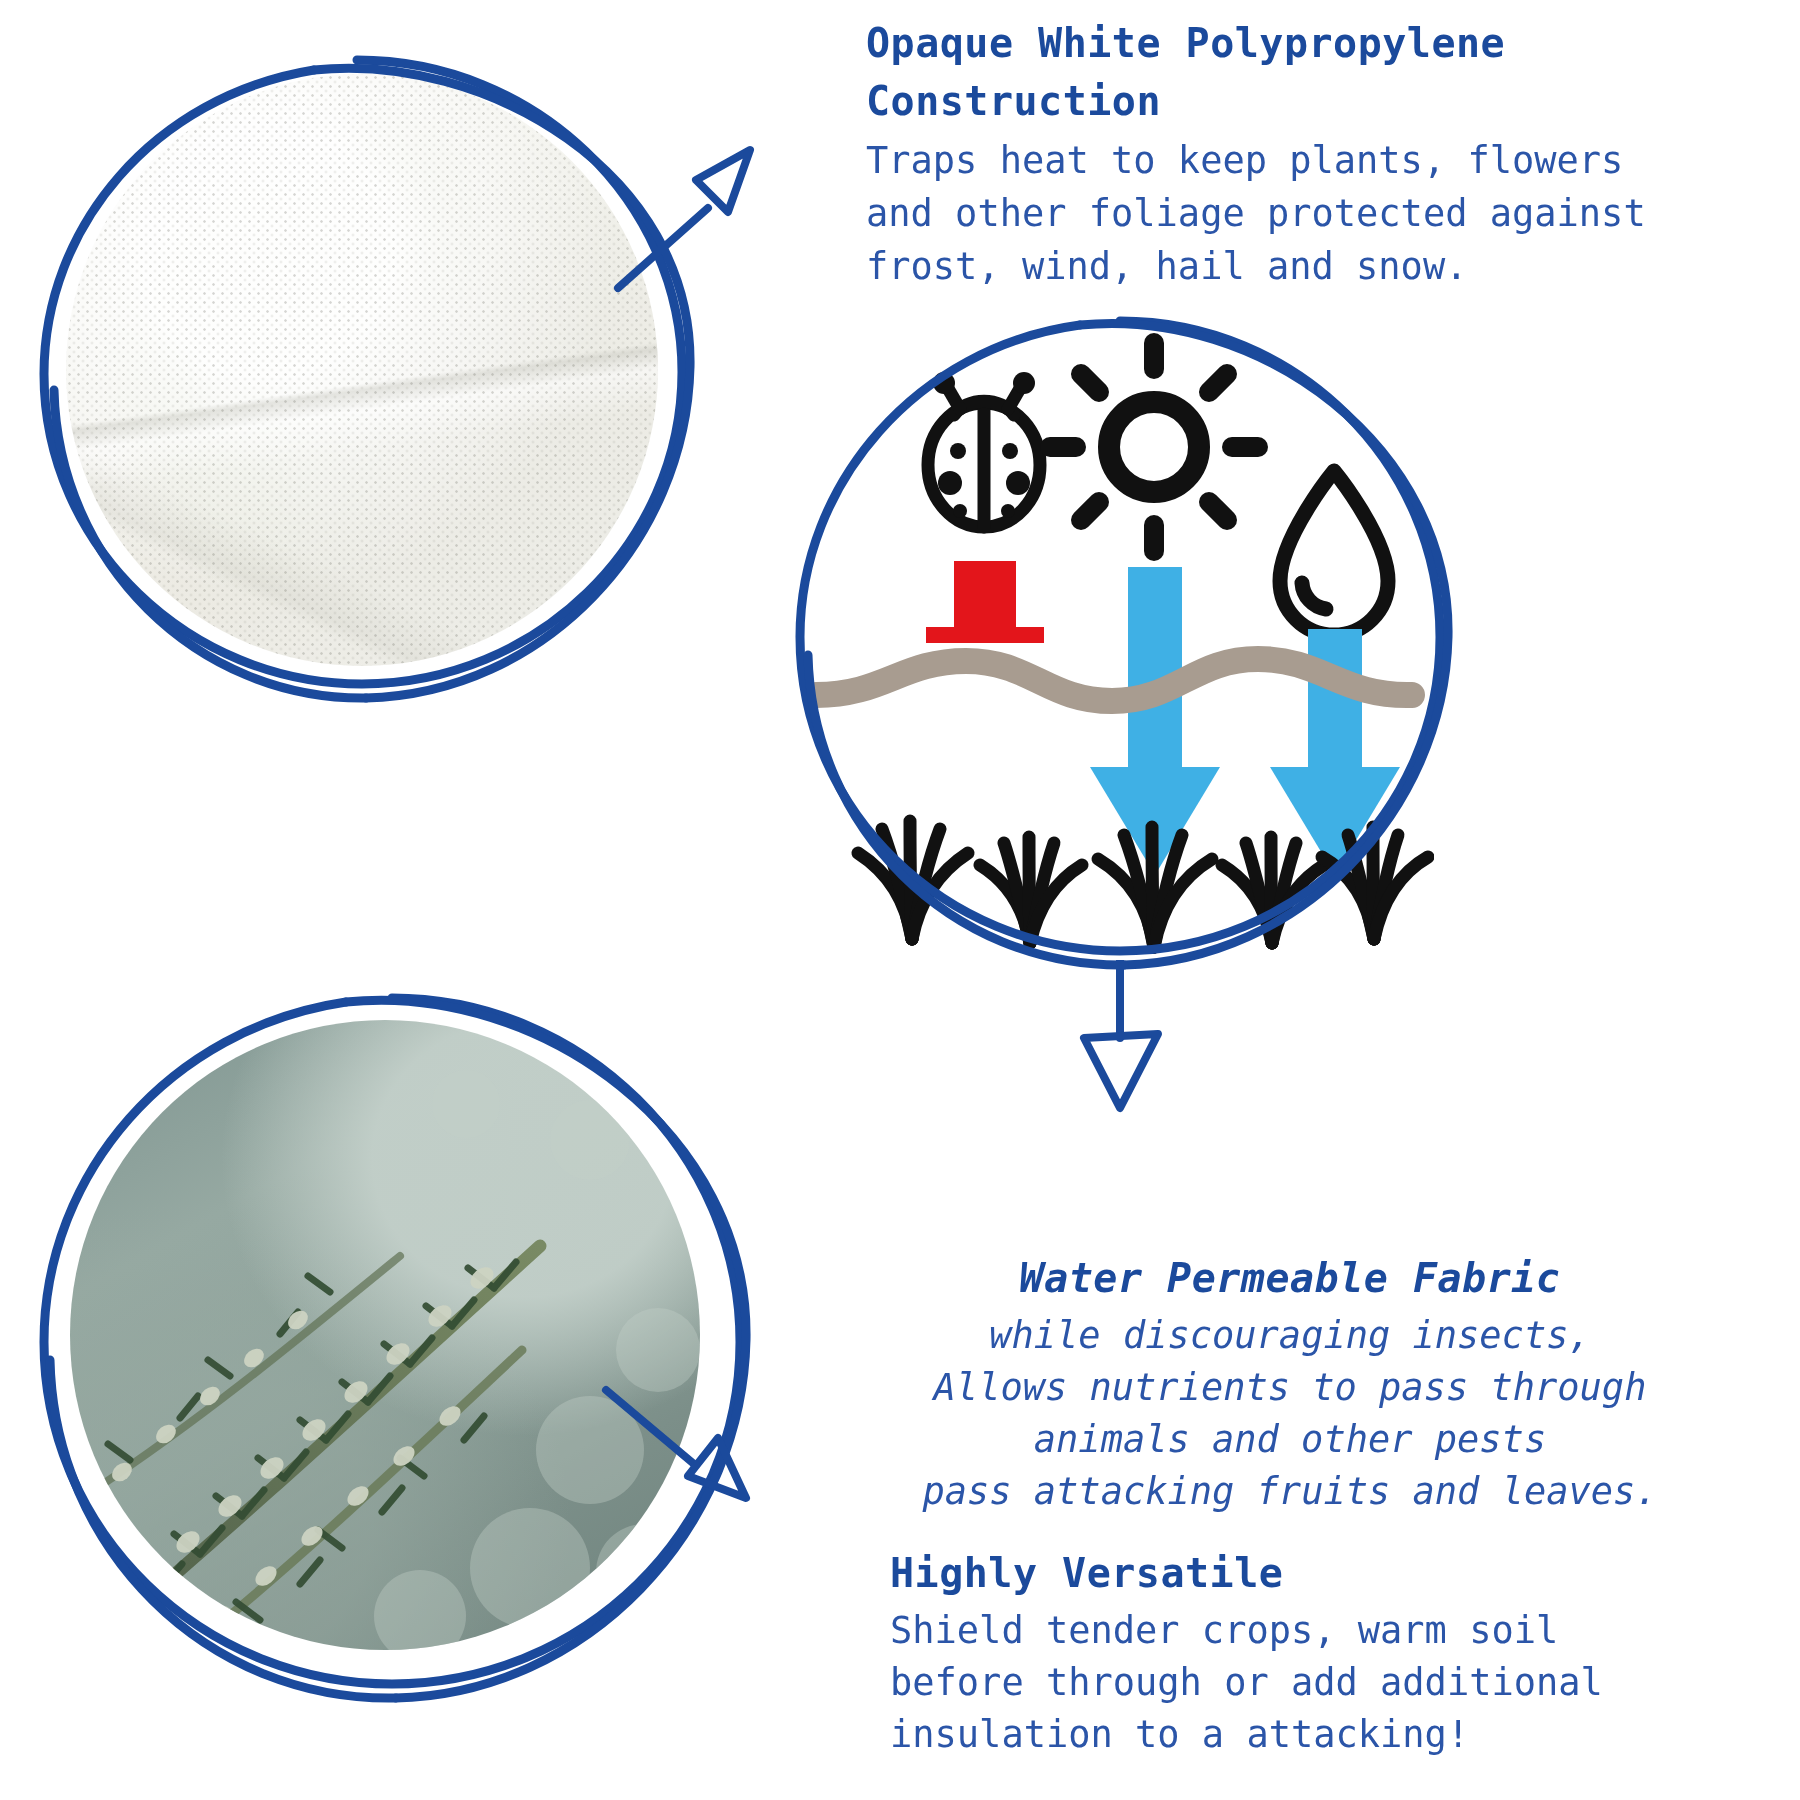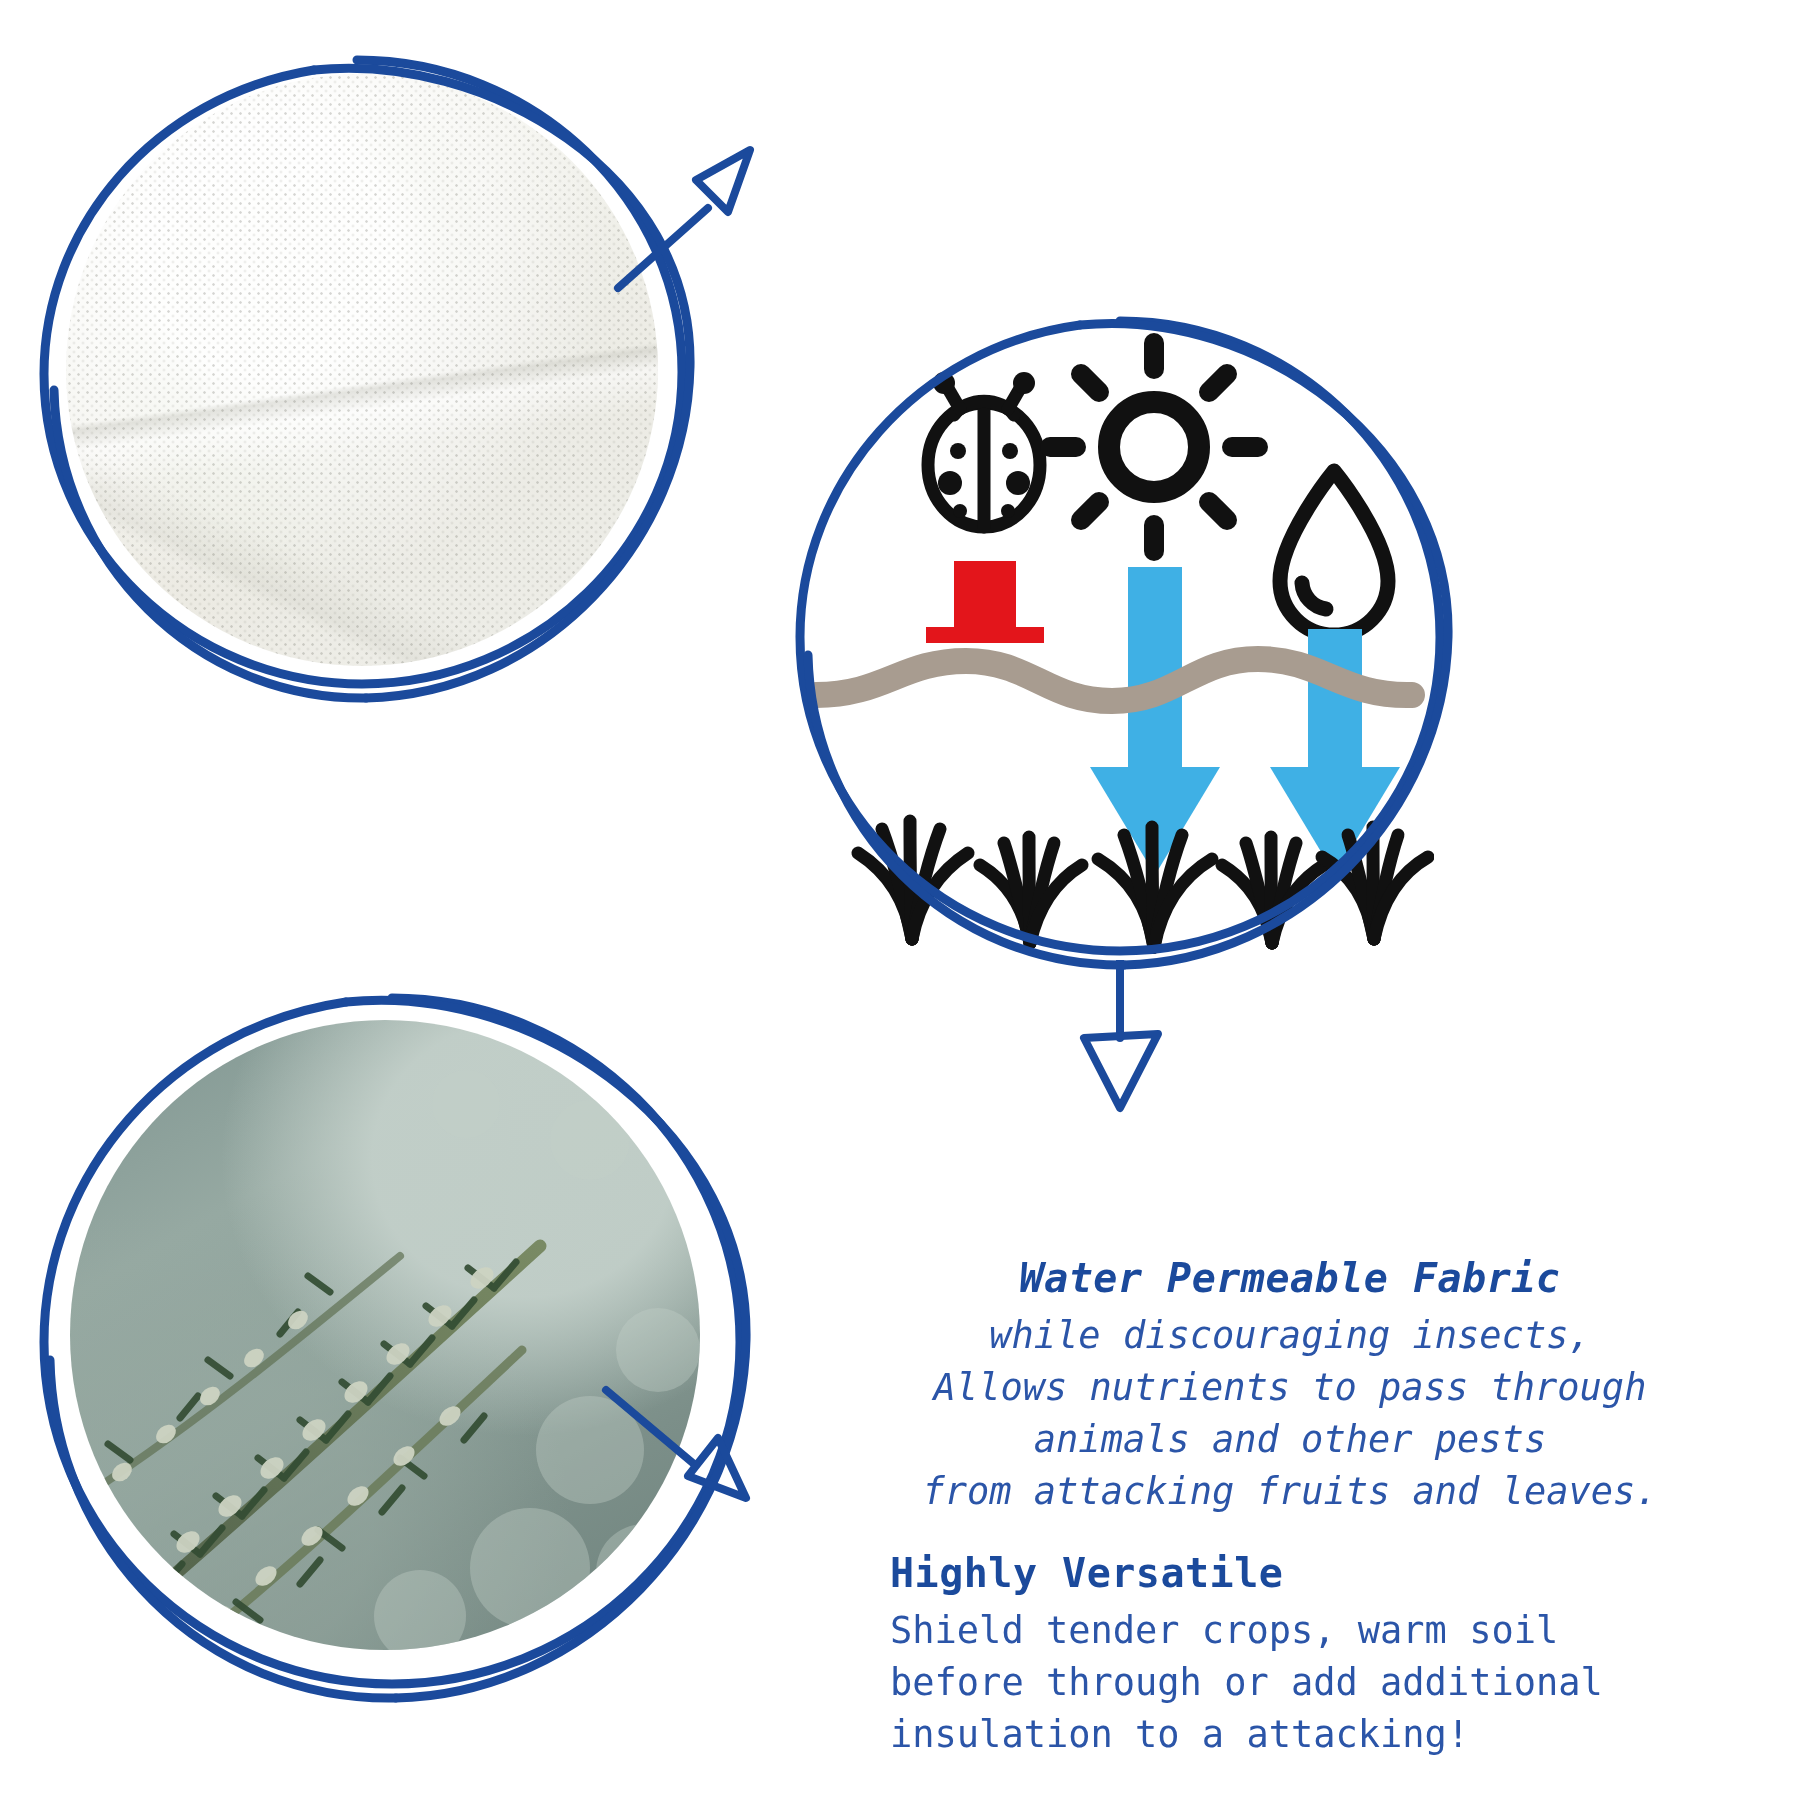--- a/index.html
+++ b/index.html
@@ -107,20 +107,29 @@
     </svg>
   </div>
 
   <svg class="abs" style="left:600px;top:120px;" width="200" height="180" viewBox="0 0 200 180">
     <g fill="none" stroke="#1b4a9c" stroke-width="8" stroke-linecap="round" stroke-linejoin="round">
       <path d="M18 168 L108 88"></path>
       <path d="M150 30 L96 60 L128 92 Z"></path>
     </g>
   </svg>
 
+  <div class="blk" id="blk-opaque">
+    <div class="head nowrap">Opaque White Polypropylene</div>
+    <div class="head nowrap">Construction</div>
+    <div class="body">
+      <div class="nowrap">Traps heat to keep plants, flowers</div>
+      <div class="nowrap">and other foliage protected against</div>
+      <div class="nowrap">frost, wind, hail and snow.</div>
+    </div>
+  </div>
 
   <div class="photo-wrap" style="left:768px;top:285px;width:700px;height:700px;">
 
     <div id="icon-scene" style="left:26px;top:14px;">
       <svg width="640" height="660" viewBox="0 0 640 660">
 
         <g stroke="#111111" fill="none" stroke-width="13" stroke-linecap="round" stroke-linejoin="round">
           <path d="M134 166 a56 62 0 1 0 112 0 a56 62 0 1 0 -112 0"></path>
           <path d="M190 104 L190 228"></path>
           <path d="M160 116 a34 26 0 0 1 60 0"></path>
@@ -248,21 +257,21 @@
       <path d="M26 78 L100 74 L62 148 Z"></path>
     </g>
   </svg>
 
   <div class="blk" id="blk-water">
     <div class="head nowrap">Water Permeable Fabric</div>
     <div class="body">
       <div class="nowrap">while discouraging insects,</div>
       <div class="nowrap">Allows nutrients to pass through</div>
       <div class="nowrap">animals and other pests</div>
-      <div class="nowrap">from attacking fruits and leaves.</div>
+      <div class="nowrap">pass attacking fruits and leaves.</div>
     </div>
   </div>
 
   <div class="photo-wrap" style="left:10px;top:962px;width:760px;height:760px;">
     <div class="photo heather" style="left:60px;top:58px;width:630px;height:630px;">
       <svg width="630" height="630" viewBox="0 0 630 630" style="position:absolute;left:0;top:0;">
         <defs>
           <linearGradient id="stemg" x1="0" y1="1" x2="1" y2="0">
             <stop offset="0" stop-color="#50604a"></stop>
             <stop offset="1" stop-color="#798a64"></stop>

